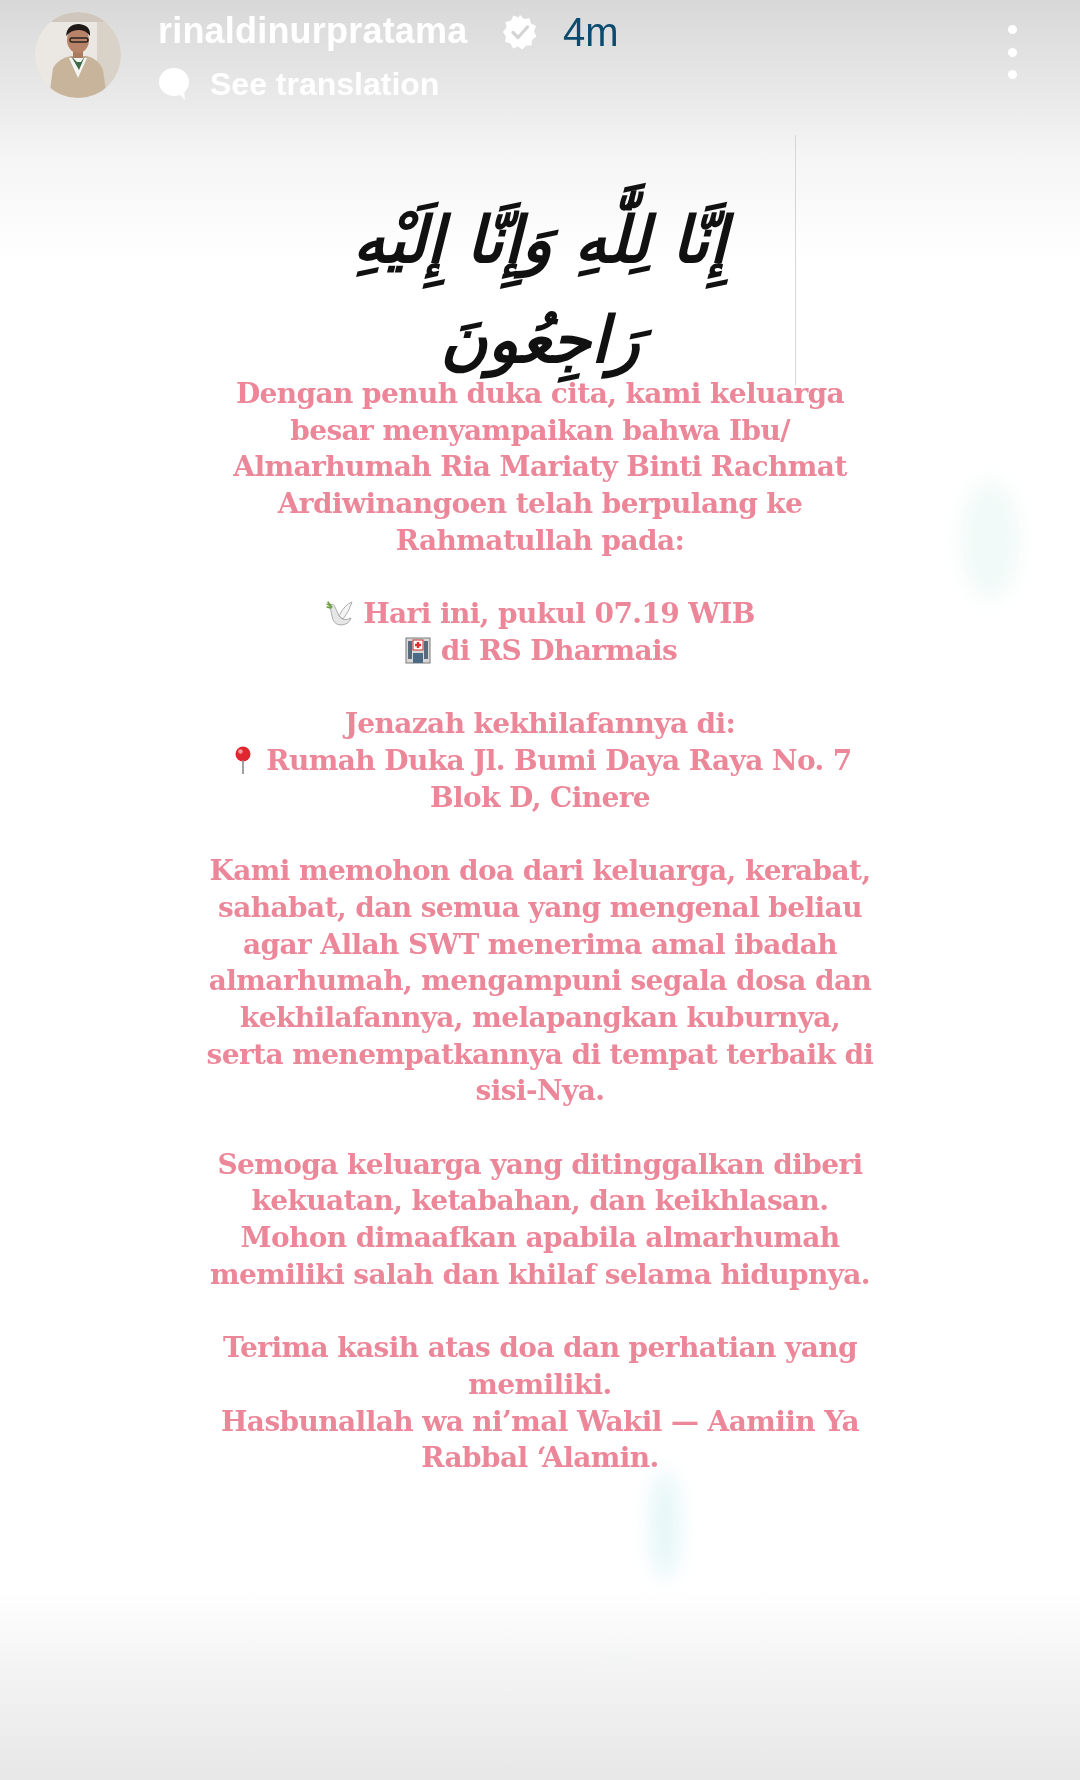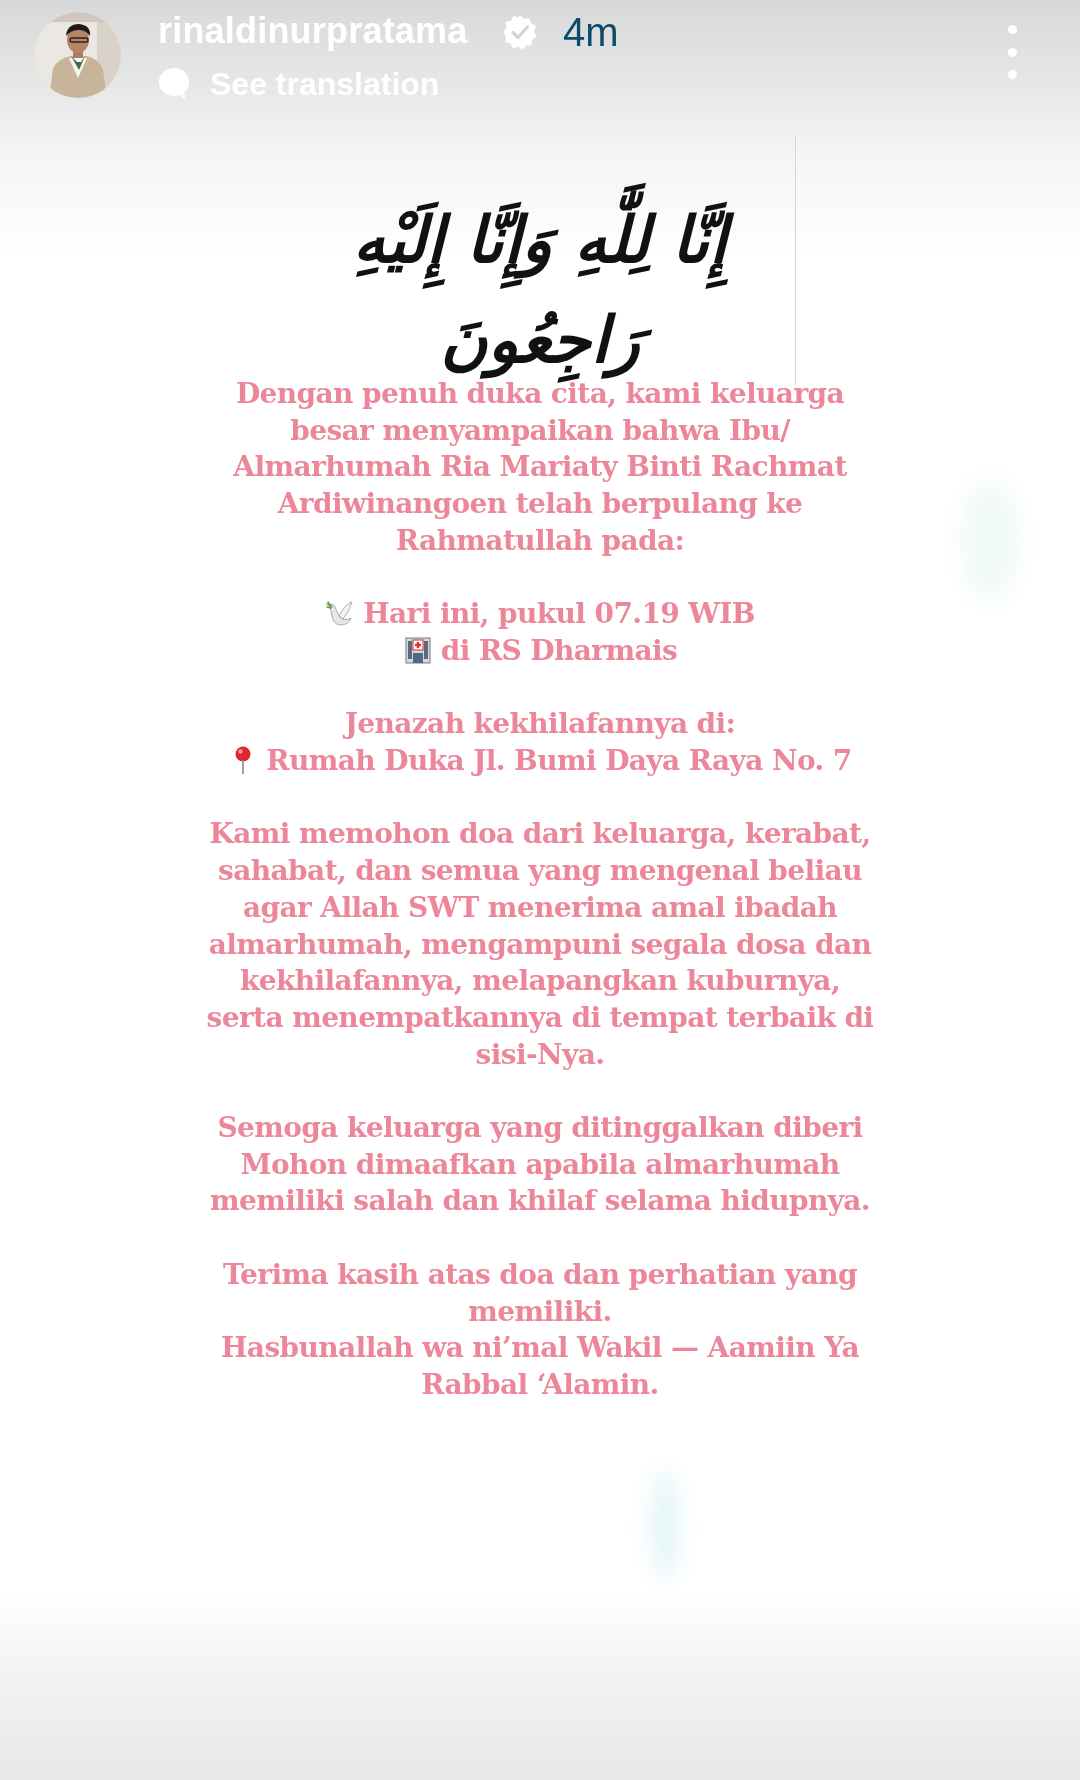--- a/index.html
+++ b/index.html
@@ -238,32 +238,34 @@
     </p>
     <p class="para">
       <span class="line">Jenazah kekhilafannya di:</span>
       <span class="line">
         <svg class="emoji" viewBox="0 0 30 30">
           <circle cx="15" cy="9" r="7.5" fill="#e0262e"></circle>
           <circle cx="12.5" cy="6.5" r="2.2" fill="#ff9a9a"></circle>
           <rect x="14.2" y="15" width="1.6" height="14" fill="#8a8a8a"></rect>
         </svg><span>Rumah Duka Jl. Bumi Daya Raya No. 7</span>
       </span>
+      <span class="line">Blok D, Cinere</span>
     </p>
     <p class="para">
       <span class="line">Kami memohon doa dari keluarga, kerabat,</span>
       <span class="line">sahabat, dan semua yang mengenal beliau</span>
       <span class="line">agar Allah SWT menerima amal ibadah</span>
       <span class="line">almarhumah, mengampuni segala dosa dan</span>
       <span class="line">kekhilafannya, melapangkan kuburnya,</span>
       <span class="line">serta menempatkannya di tempat terbaik di</span>
       <span class="line">sisi-Nya.</span>
     </p>
     <p class="para">
       <span class="line">Semoga keluarga yang ditinggalkan diberi</span>
+      <span class="line">kekuatan, ketabahan, dan keikhlasan.</span>
       <span class="line">Mohon dimaafkan apabila almarhumah</span>
       <span class="line">memiliki salah dan khilaf selama hidupnya.</span>
     </p>
     <p class="para">
       <span class="line">Terima kasih atas doa dan perhatian yang</span>
       <span class="line">memiliki.</span>
       <span class="line">Hasbunallah wa ni’mal Wakil — Aamiin Ya</span>
       <span class="line">Rabbal ‘Alamin.</span>
     </p>
   </div>

